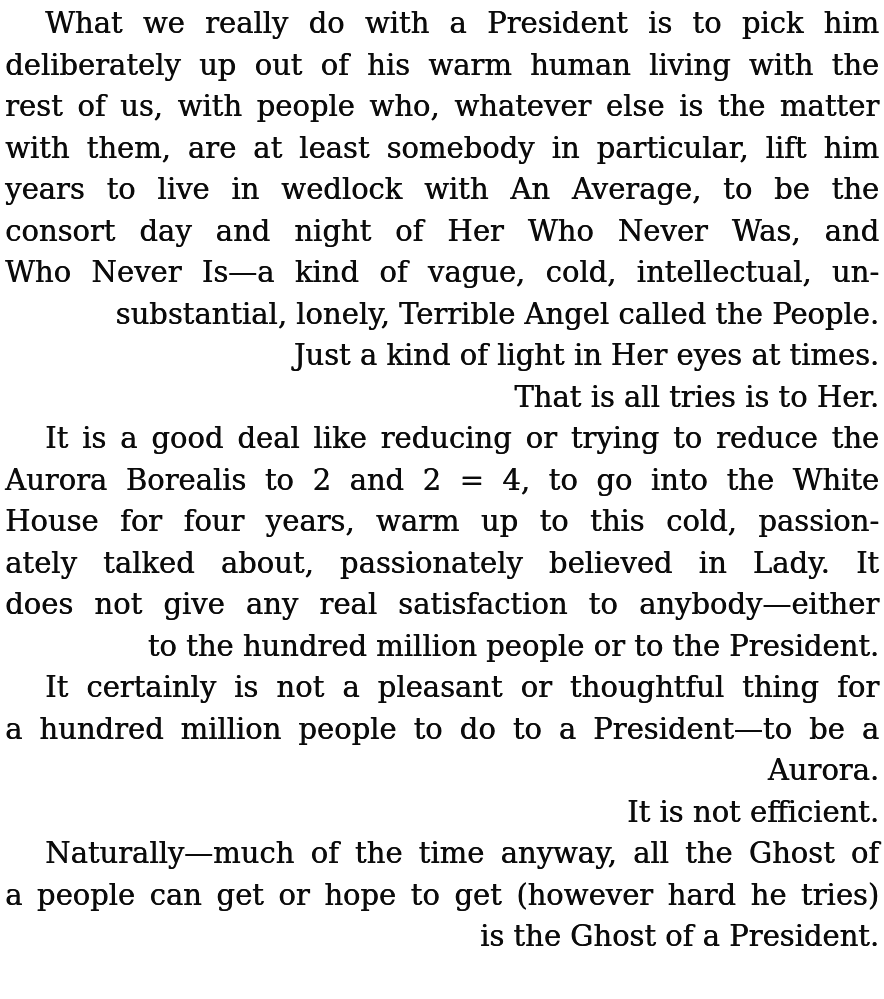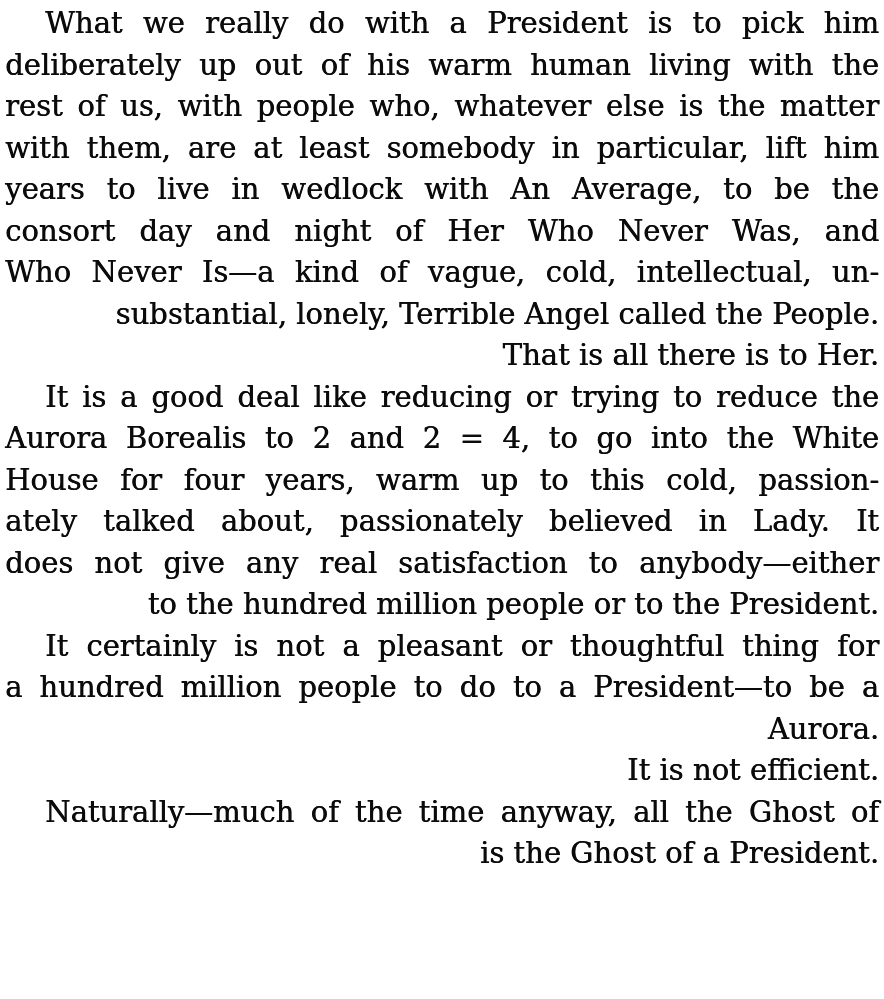--- a/index.html
+++ b/index.html
@@ -42,26 +42,28 @@
 
 <div class="page">
   <div class="ln i j">What we really do with a President is to pick him</div>
   <div class="ln j">deliberately up out of his warm human living with the</div>
   <div class="ln j">rest of us, with people who, whatever else is the matter</div>
   <div class="ln j">with them, are at least somebody in particular, lift him</div>
   <div class="ln j">years to live in wedlock with An Average, to be the</div>
   <div class="ln j">consort day and night of Her Who Never Was, and</div>
   <div class="ln j">Who Never Is—a kind of vague, cold, intellectual, un-</div>
   <div class="ln">substantial, lonely, Terrible Angel called the People.</div>
-  <div class="ln i">That is all there is to Her.</div>
+  <div class="ln i">Just a kind of light in Her eyes at times.</div>
+  <div class="ln i">That is all tries is to Her.</div>
   <div class="ln i j">It is a good deal like reducing or trying to reduce the</div>
   <div class="ln j">Aurora Borealis to 2 and 2 = 4, to go into the White</div>
   <div class="ln j">House for four years, warm up to this cold, passion-</div>
   <div class="ln j">ately talked about, passionately believed in Lady. It</div>
   <div class="ln j">does not give any real satisfaction to anybody—either</div>
   <div class="ln">to the hundred million people or to the President.</div>
   <div class="ln i j">It certainly is not a pleasant or thoughtful thing for</div>
   <div class="ln j">a hundred million people to do to a President—to be a</div>
   <div class="ln">Aurora.</div>
   <div class="ln i">It is not efficient.</div>
   <div class="ln i j">Naturally—much of the time anyway, all the Ghost of</div>
+  <div class="ln j">a people can get or hope to get (however hard he tries)</div>
   <div class="ln">is the Ghost of a President.</div>
 </div>
 
 </body></html>

